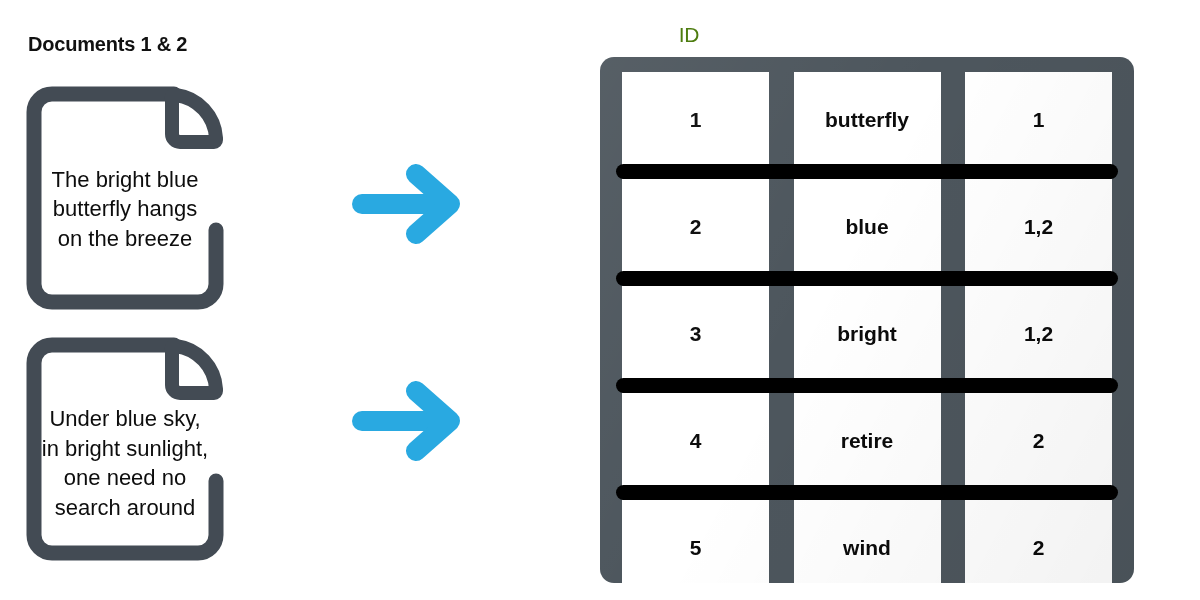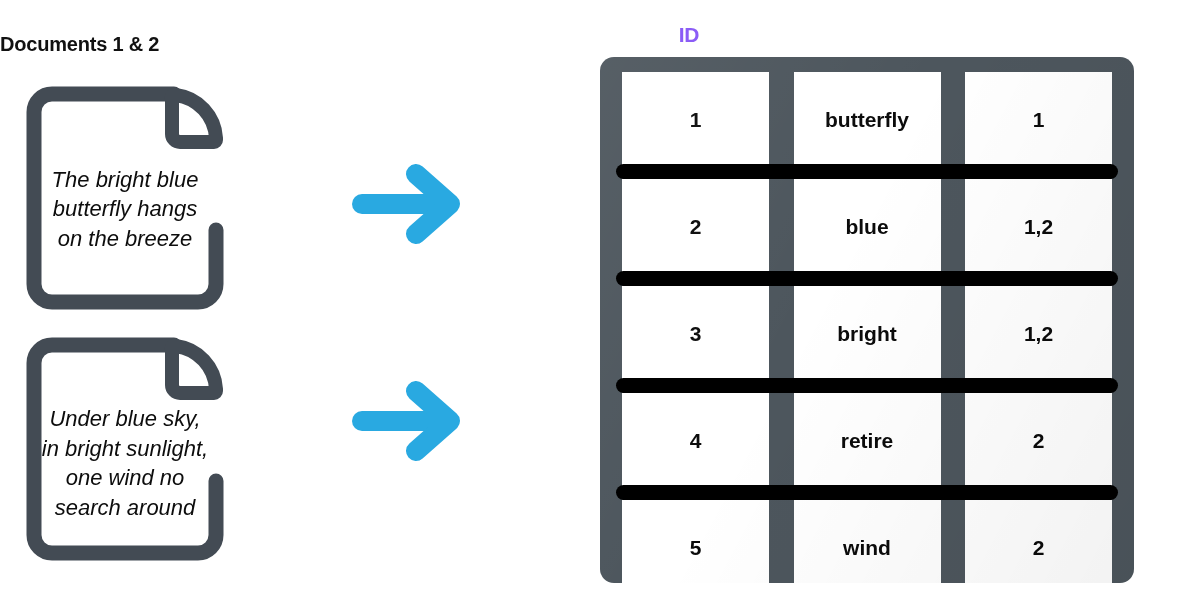--- a/index.html
+++ b/index.html
@@ -11,35 +11,34 @@
     height: 600px;
     background: #ffffff;
     font-family: "Liberation Sans", sans-serif;
     overflow: hidden;
     position: relative;
   }
 
   
   #docs-title {
     position: absolute;
-    left: 0;
+    left: 28px;
     top: 33px;
     font-size: 20px;
     font-weight: bold;
     color: #111111;
     letter-spacing: -0.2px;
     white-space: nowrap;
   }
 
   
   .doc {
     position: absolute;
     width: 206px;
     height: 232px;
-    font-style: italic;
   }
   #doc-1 { left: 22px; top: 82px; }
   #doc-2 { left: 22px; top: 333px; }
 
   .doc-svg {
     position: absolute;
     left: 0;
     top: 0;
     width: 206px;
     height: 232px;
@@ -85,22 +84,22 @@
   #table-headers {
     position: absolute;
     left: 0;
     top: 0;
     width: 534px;
     height: 44px;
     display: flex;
   }
   .th {
     font-size: 21px;
-    font-weight: bold;
-    color: #8b5cf6;
+    font-weight: normal;
+    color: #4d7c0f;
     display: flex;
     align-items: center;
     justify-content: center;
     letter-spacing: -0.2px;
   }
   .th.col-id  { width: 178px; }
   .th.col-term { width: 178px; }
   .th.col-doc  { width: 178px; }
 
   #table-frame {
@@ -177,21 +176,21 @@
     <path d="M 154 13 A 46 46 0 0 1 194 56 L 194 58 A 2 2 0 0 1 192 60 L 158 60 A 8 8 0 0 1 150 52 L 150 17 A 3 3 0 0 1 154 13 Z" fill="none" stroke="#434b54" stroke-width="14" stroke-linecap="round" stroke-linejoin="round"></path>
   </svg>
   <div class="doc-text">The bright blue butterfly hangs on the breeze</div>
 </div>
 
 <div class="doc" id="doc-2">
   <svg class="doc-svg" viewBox="0 0 206 232">
     <path d="M 152 12 L 30 12 A 18 18 0 0 0 12 30 L 12 202 A 18 18 0 0 0 30 220 L 176 220 A 18 18 0 0 0 194 202 L 194 148" fill="none" stroke="#434b54" stroke-width="15" stroke-linecap="round" stroke-linejoin="round"></path>
     <path d="M 154 13 A 46 46 0 0 1 194 56 L 194 58 A 2 2 0 0 1 192 60 L 158 60 A 8 8 0 0 1 150 52 L 150 17 A 3 3 0 0 1 154 13 Z" fill="none" stroke="#434b54" stroke-width="14" stroke-linecap="round" stroke-linejoin="round"></path>
   </svg>
-  <div class="doc-text">Under blue sky, in bright sunlight, one wind no search around</div>
+  <div class="doc-text">Under blue sky, in bright sunlight, one need no search around</div>
 </div>
 
 <svg class="arrow" id="arrow-1" viewBox="0 0 120 84">
   <path d="M 12 42 L 88 42" fill="none" stroke="#29a9e1" stroke-width="20" stroke-linecap="round"></path>
   <path d="M 66 12 L 100 42 L 66 72" fill="none" stroke="#29a9e1" stroke-width="20" stroke-linecap="round" stroke-linejoin="round"></path>
 </svg>
 
 <svg class="arrow" id="arrow-2" viewBox="0 0 120 84">
   <path d="M 12 42 L 88 42" fill="none" stroke="#29a9e1" stroke-width="20" stroke-linecap="round"></path>
   <path d="M 66 12 L 100 42 L 66 72" fill="none" stroke="#29a9e1" stroke-width="20" stroke-linecap="round" stroke-linejoin="round"></path>

